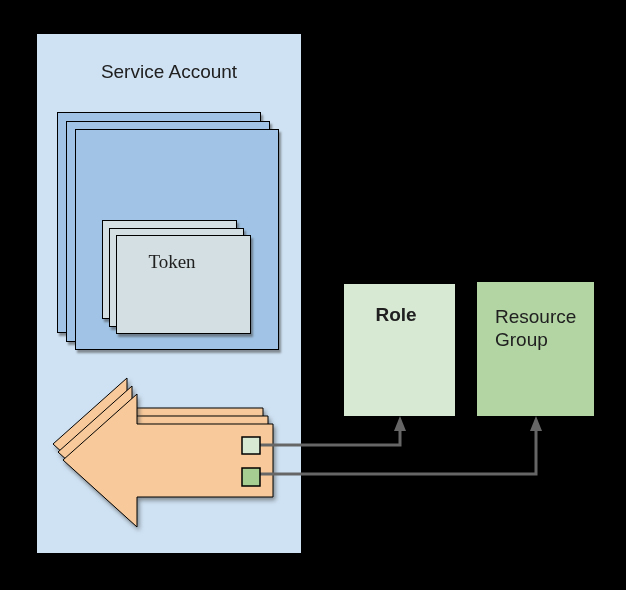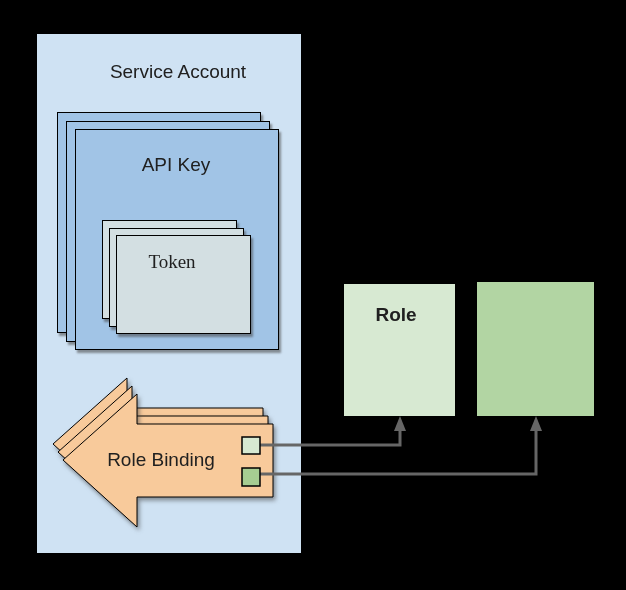--- a/index.html
+++ b/index.html
@@ -56,21 +56,21 @@
 
   
   .lbl {
     position: absolute;
     font-size: 19px;
     line-height: 23px;
     white-space: nowrap;
     transform: translateX(-50%);
     z-index: 6;
   }
-  .lbl-sa    { left: 178px; top: 60px;  }
+  .lbl-sa    { left: 169px; top: 60px;  }
   .lbl-api   { left: 176px; top: 153px; }
   .lbl-token { left: 172px; top: 250px; font-family: Liberation Serif, serif; }
   .lbl-role  { left: 396px; top: 303px; font-weight: bold; }
   .lbl-rb    { left: 161px; top: 448px; }
   .lbl-rg {
     left: 495px; top: 305px;
     width: 95px;
     transform: none;
     white-space: normal;
     text-align: left;
@@ -105,43 +105,42 @@
 <body>
 
 <div class="stage">
 
   <div class="abs sa-container"></div>
   <div class="lbl lbl-sa">Service Account</div>
 
   <div class="card api api-b2"></div>
   <div class="card api api-b1"></div>
   <div class="card api api-f"></div>
-  <div class="lbl lbl-api">API Key</div>
 
   <div class="card token tok-b2"></div>
   <div class="card token tok-b1"></div>
   <div class="card token tok-f"></div>
   <div class="lbl lbl-token">Token</div>
 
   <div class="abs role-box"></div>
   <div class="lbl lbl-role">Role</div>
 
   <div class="abs rg-box"></div>
+  <div class="lbl lbl-rg">Resource Group</div>
 
   <svg class="overlay" width="626" height="590" viewBox="0 0 626 590">
 
     <polygon class="rb-arrow" points="53,444 127,378 127,408 263,408 263,481 127,481 127,511"></polygon>
     <polygon class="rb-arrow" points="58,452 132,386 132,416 268,416 268,489 132,489 132,519"></polygon>
     <polygon class="rb-arrow" points="63,460 137,394 137,424 273,424 273,497 137,497 137,527"></polygon>
 
     <path class="conn" d="M 260 445 H 400 V 430"></path>
     <polygon class="conn-head" points="400,416 394,431 406,431"></polygon>
 
     <path class="conn" d="M 260 474 H 536 V 430"></path>
     <polygon class="conn-head" points="536,416 530,431 542,431"></polygon>
 
     <rect class="port port-role" x="242" y="437" width="18" height="17"></rect>
     <rect class="port port-rgroup" x="242" y="468" width="18" height="18"></rect>
   </svg>
 
-  <div class="lbl lbl-rb">Role Binding</div>
 
 </div>
 
 </body></html>

